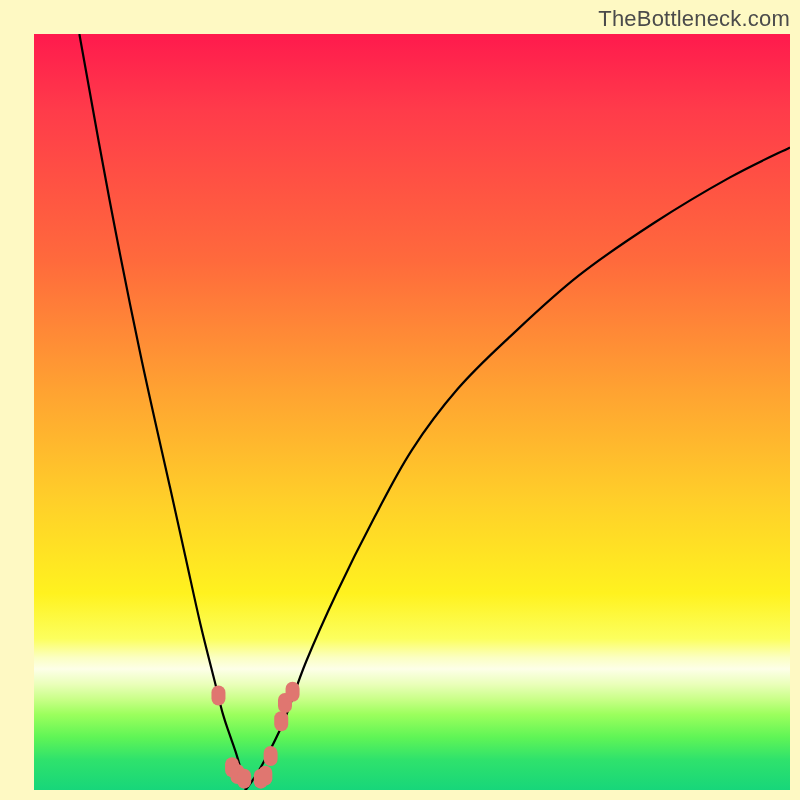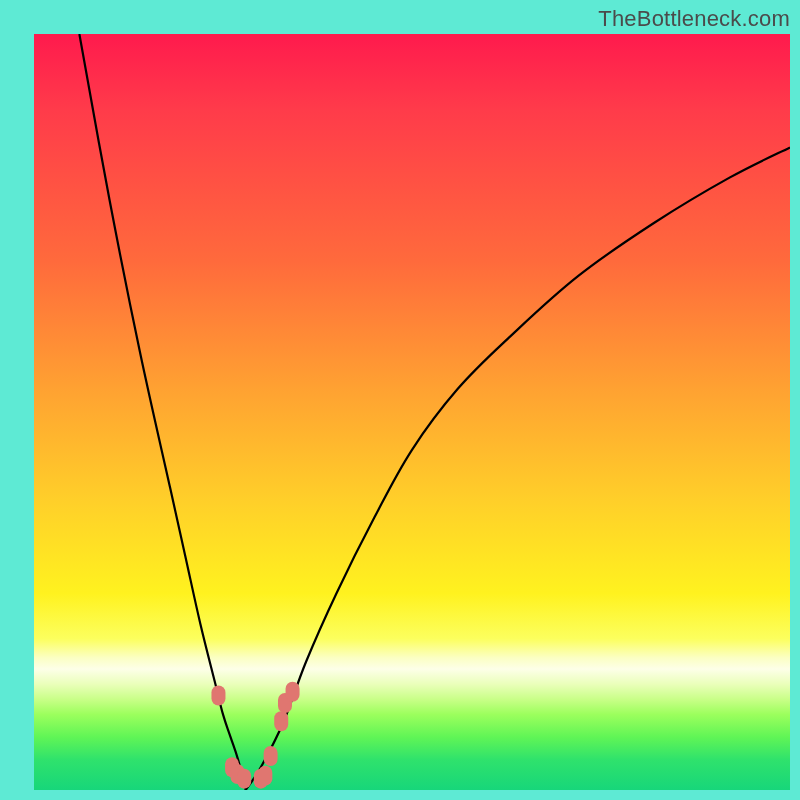--- a/index.html
+++ b/index.html
@@ -8,21 +8,21 @@
     width: 800px;
     height: 800px;
     overflow: hidden;
     background: #000;
     font-family: Arial, Helvetica, sans-serif;
   }
   .frame {
     position: relative;
     width: 800px;
     height: 800px;
-    background: #5eead4;
+    background: #fef9c3;
   }
   .plot-area {
     position: absolute;
     left: 34px;
     top: 34px;
     width: 756px;
     height: 756px;
     
     background: linear-gradient(
       to bottom,

